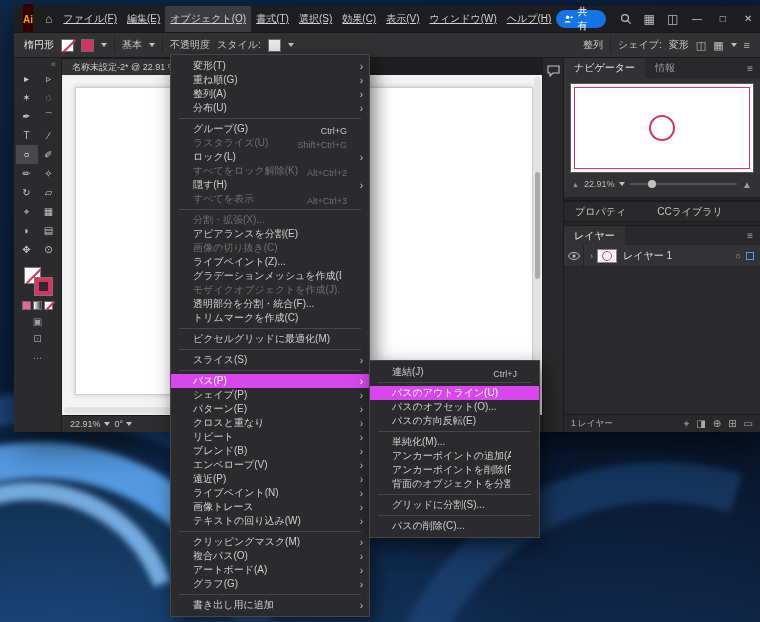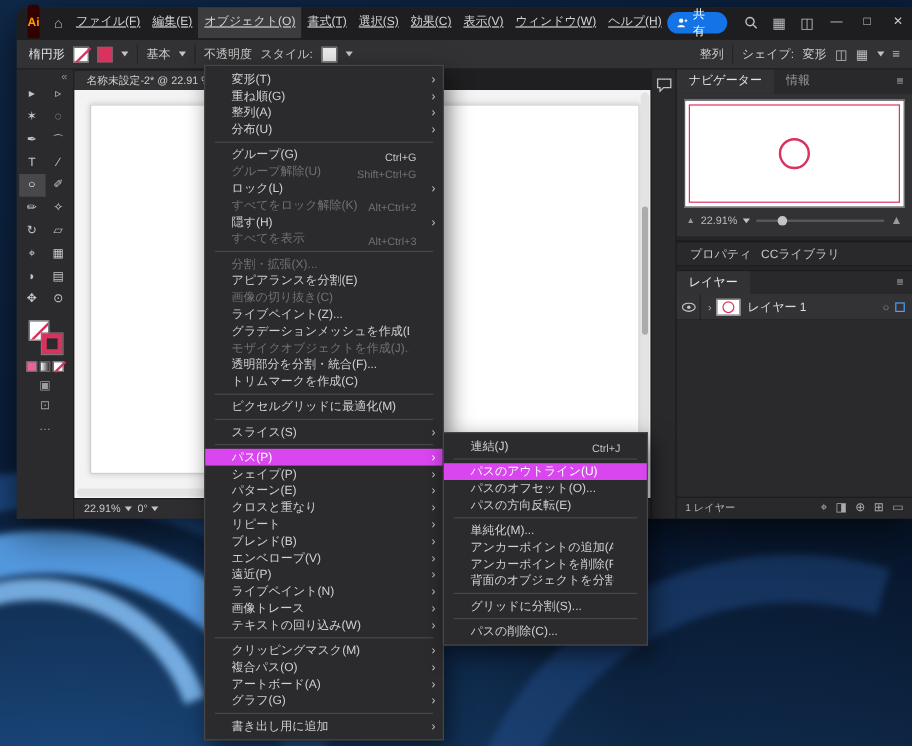--- a/index.html
+++ b/index.html
@@ -125,21 +125,21 @@
   .nav-circle { position:absolute; left:50%; top:50%; width:26px; height:26px;
     transform:translate(-50%,-50%); border:2px solid #d8325e; border-radius:50%; }
   .nav-zoomrow { height:20px; display:flex; align-items:center; gap:5px; padding:2px 2px 0 2px;
     color:#bcbcbd; font-size:9px; }
   .mtn-s { font-size:7px; color:#9a9a9b; }
   .mtn-l { font-size:10px; color:#9a9a9b; }
   .nav-slider { flex:1; height:2px; background:#57575a; position:relative; border-radius:1px; }
   .nav-slider .knob { position:absolute; left:16%; top:-3px; width:8px; height:8px;
     background:#c4c4c5; border-radius:50%; }
   .collapsed-tabs { height:22px; flex:0 0 22px; background:#29292b; border-top:2px solid #1c1c1d;
-    border-bottom:1px solid #1c1c1d; margin-top:3px; display:flex; align-items:center; gap:8px;
+    border-bottom:1px solid #1c1c1d; margin-top:3px; display:flex; align-items:center; gap:31px;
     padding:0 11px; font-size:10px; color:#c6c6c7; }
   .layers-tabs { margin-top:3px; border-top:1px solid #1c1c1d; }
   .layers-body { flex:1; background:#2a2a2c; display:flex; flex-direction:column; min-height:0; }
   .layer-row { height:22px; flex:0 0 22px; background:#333335; border-bottom:1px solid #242426;
     display:flex; align-items:center; font-size:10px; color:#dcdcdd; }
   .eye-cell { width:20px; flex:0 0 20px; height:22px; border-right:1px solid #242426;
     display:flex; align-items:center; justify-content:center; }
   .layer-expander { color:#a5a5a6; font-size:9px; padding:0 4px 0 6px; }
   .layer-thumb { width:20px; height:14px; background:#fff; border:1px solid #85858a;
     position:relative; }
@@ -447,21 +447,21 @@
         <span class="mi-short"></span>
         <span class="mi-arrow">›</span>
       </div>
       <div class="msep"></div>
       <div class="mi">
         <span class="mi-label">グループ(G)</span>
         <span class="mi-short">Ctrl+G</span>
         <span class="mi-arrow"></span>
       </div>
       <div class="mi disabled">
-        <span class="mi-label">グループ解除(U)</span>
+        <span class="mi-label">ラスタライズ(U)</span>
         <span class="mi-short">Shift+Ctrl+G</span>
         <span class="mi-arrow"></span>
       </div>
       <div class="mi">
         <span class="mi-label">ロック(L)</span>
         <span class="mi-short"></span>
         <span class="mi-arrow">›</span>
       </div>
       <div class="mi disabled">
         <span class="mi-label">すべてをロック解除(K)</span>

